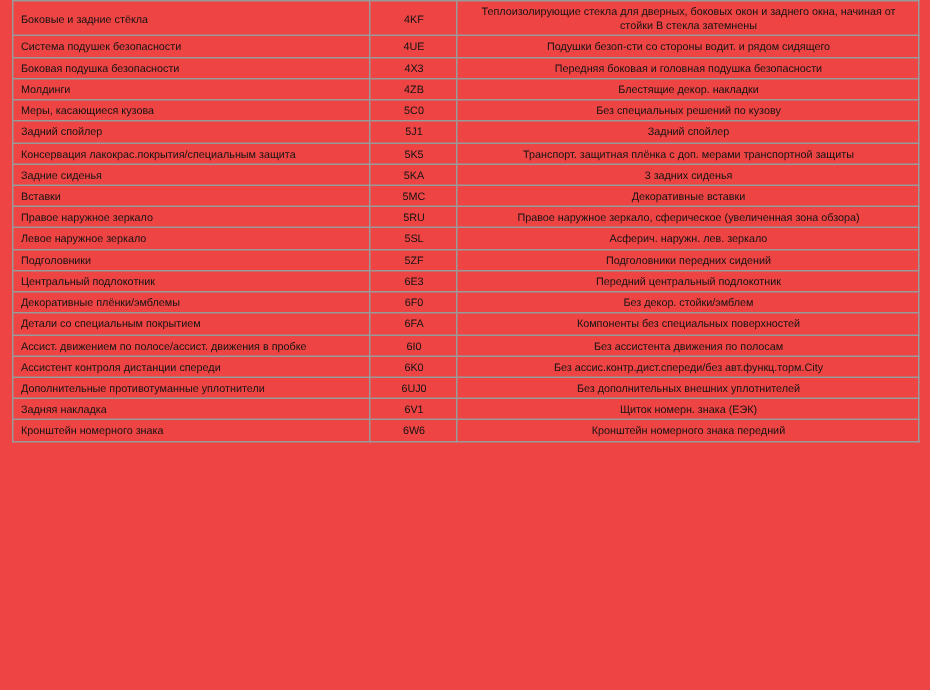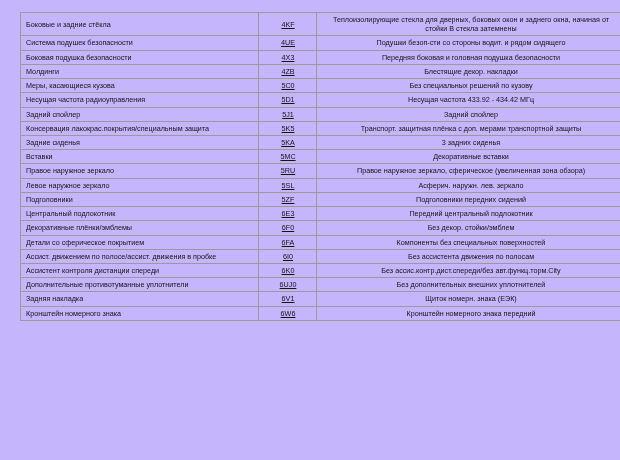--- a/index.html
+++ b/index.html
@@ -11,23 +11,23 @@
     width: 620px;
     height: 460px;
     overflow: hidden;
     font-family: "Liberation Sans", sans-serif;
     color: #1a1a1a;
   }
   .sheet {
     width: 620px;
     height: 460px;
     position: relative;
-    background: #c4b5fd;
+    background: #ef4444;
     box-sizing: border-box;
-    padding: 12px;
+    padding: 0;
   }
   table.spec {
     border-collapse: collapse;
     width: 604px;
     margin-left: 8px;
     margin-top: 0;
     table-layout: fixed;
   }
   table.spec col.c-name  { width: 238px; }
   table.spec col.c-code  { width: 58px; }
@@ -40,21 +40,20 @@
     padding: 2px 4px 2px 5px;
     vertical-align: middle;
     color: #141414;
     word-wrap: break-word;
     overflow-wrap: break-word;
   }
   td.code {
     text-align: center;
     padding-left: 2px;
     padding-right: 2px;
-    text-decoration: underline;
   }
   td.desc {
     padding-left: 6px;
     text-align: center;
   }
 </style>
 </head>
 <body>
 
 <div class="sheet">
@@ -82,25 +81,20 @@
       </tr>
       <tr>
         <td class="name">Молдинги</td>
         <td class="code">4ZB</td>
         <td class="desc">Блестящие декор. накладки</td>
       </tr>
       <tr>
         <td class="name">Меры, касающиеся кузова</td>
         <td class="code">5C0</td>
         <td class="desc">Без специальных решений по кузову</td>
-      </tr>
-      <tr>
-        <td class="name">Несущая частота радиоуправления</td>
-        <td class="code">5D1</td>
-        <td class="desc">Несущая частота 433.92 - 434.42 МГц</td>
       </tr>
       <tr>
         <td class="name">Задний спойлер</td>
         <td class="code">5J1</td>
         <td class="desc">Задний спойлер</td>
       </tr>
       <tr>
         <td class="name">Консервация лакокрас.покрытия/специальным защита</td>
         <td class="code">5K5</td>
         <td class="desc">Транспорт. защитная плёнка с доп. мерами транспортной защиты</td>
@@ -134,21 +128,21 @@
         <td class="name">Центральный подлокотник</td>
         <td class="code">6E3</td>
         <td class="desc">Передний центральный подлокотник</td>
       </tr>
       <tr>
         <td class="name">Декоративные плёнки/эмблемы</td>
         <td class="code">6F0</td>
         <td class="desc">Без декор. стойки/эмблем</td>
       </tr>
       <tr>
-        <td class="name">Детали со сферическое покрытием</td>
+        <td class="name">Детали со специальным покрытием</td>
         <td class="code">6FA</td>
         <td class="desc">Компоненты без специальных поверхностей</td>
       </tr>
       <tr>
         <td class="name">Ассист. движением по полосе/ассист. движения в пробке</td>
         <td class="code">6I0</td>
         <td class="desc">Без ассистента движения по полосам</td>
       </tr>
       <tr>
         <td class="name">Ассистент контроля дистанции спереди</td>

